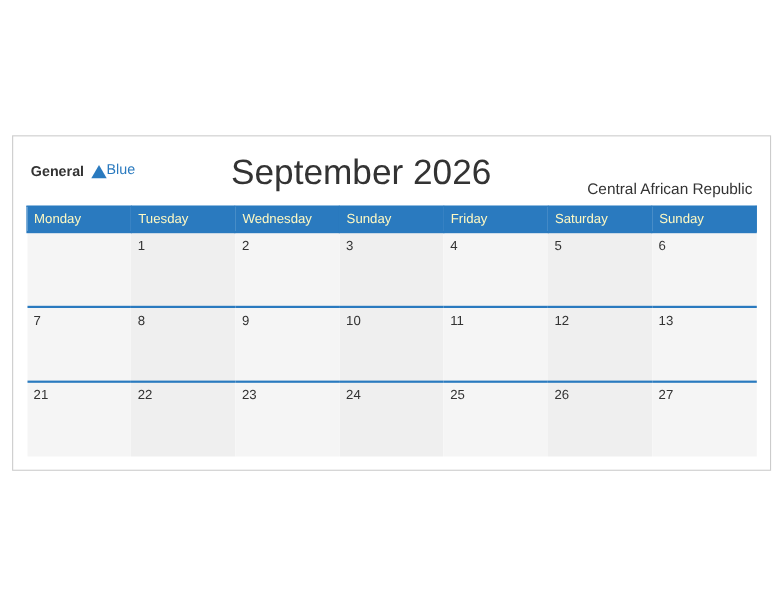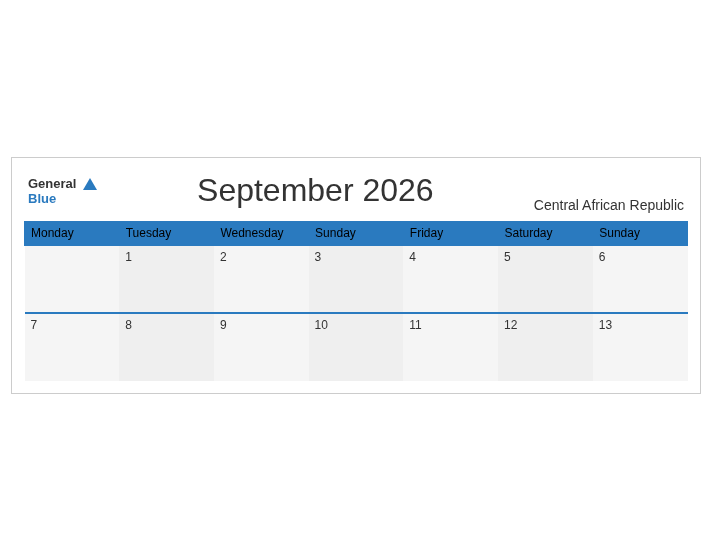--- a/index.html
+++ b/index.html
@@ -20,32 +20,32 @@
     }
     .calendar-header {
       display: flex;
       align-items: center;
       justify-content: space-between;
       margin-bottom: 8px;
       padding: 0 4px;
     }
     .logo-area {
       display: flex;
-      flex-direction: column;
+      flex-direction: row;
       align-items: flex-start;
       line-height: 1.1;
     }
     .logo-general {
       font-size: 13px;
       font-weight: bold;
       color: #333;
     }
     .logo-blue {
       font-size: 13px;
-      font-weight: bold;
+      font-weight: normal;
       color: #2a7abf;
     }
     .logo-triangle {
       display: inline-block;
       width: 0;
       height: 0;
       border-left: 7px solid transparent;
       border-right: 7px solid transparent;
       border-bottom: 12px solid #2a7abf;
       margin-left: 2px;
@@ -64,21 +64,21 @@
       text-align: right;
       min-width: 150px;
       margin-top: 29px;
     }
     .calendar-grid {
       width: 100%;
       border-collapse: collapse;
     }
     .calendar-grid thead tr th {
       background-color: #2a7abf;
-      color: #000000;
+      color: #fef9c3;
       font-size: 12px;
       font-weight: normal;
       padding: 4px 6px;
       text-align: left;
       border: 1px solid #2a7abf;
       margin-left: 36px;
     }
     .calendar-grid tbody tr {
       border-top: 2px solid #2a7abf;
     }
@@ -145,15 +145,24 @@
         </tr>
         <tr>
           <td><span class="day-number">7</span></td>
           <td><span class="day-number">8</span></td>
           <td><span class="day-number">9</span></td>
           <td><span class="day-number">10</span></td>
           <td><span class="day-number">11</span></td>
           <td><span class="day-number">12</span></td>
           <td><span class="day-number">13</span></td>
         </tr>
+        <tr>
+          <td><span class="day-number">21</span></td>
+          <td><span class="day-number">22</span></td>
+          <td><span class="day-number">23</span></td>
+          <td><span class="day-number">24</span></td>
+          <td><span class="day-number">25</span></td>
+          <td><span class="day-number">26</span></td>
+          <td><span class="day-number">27</span></td>
+        </tr>
       </tbody>
   </table>
 </div>
 
 </body></html>

